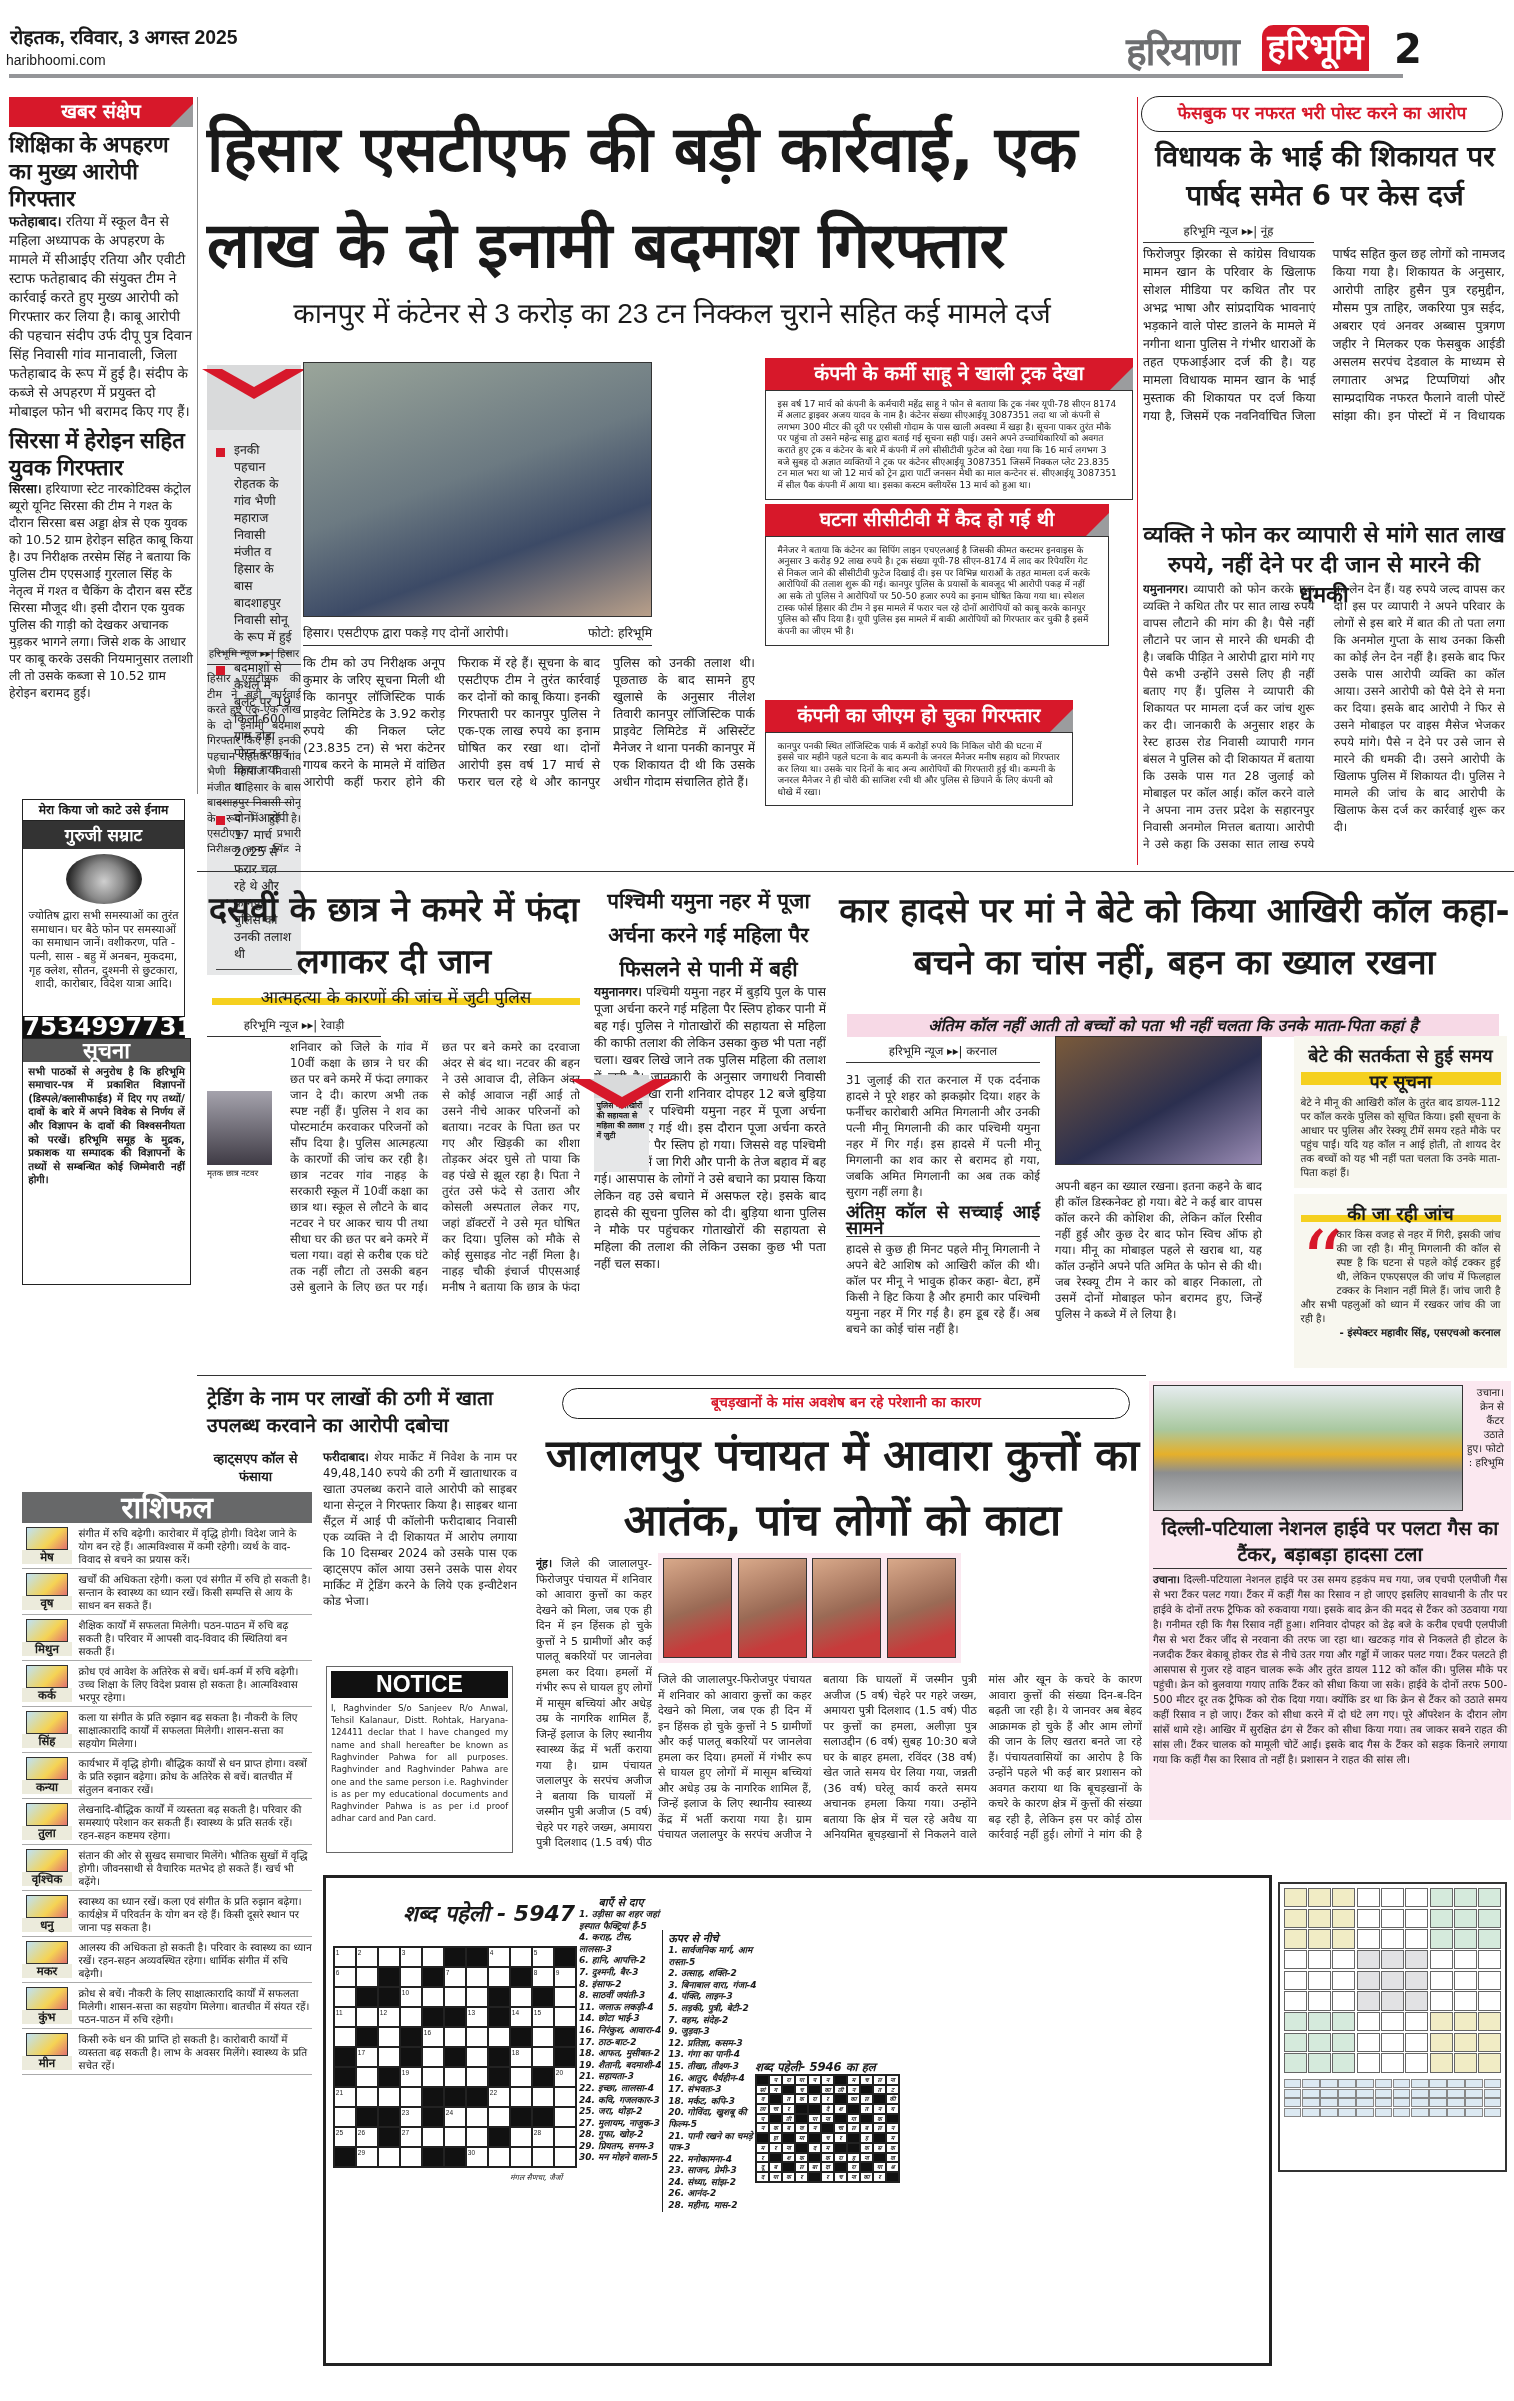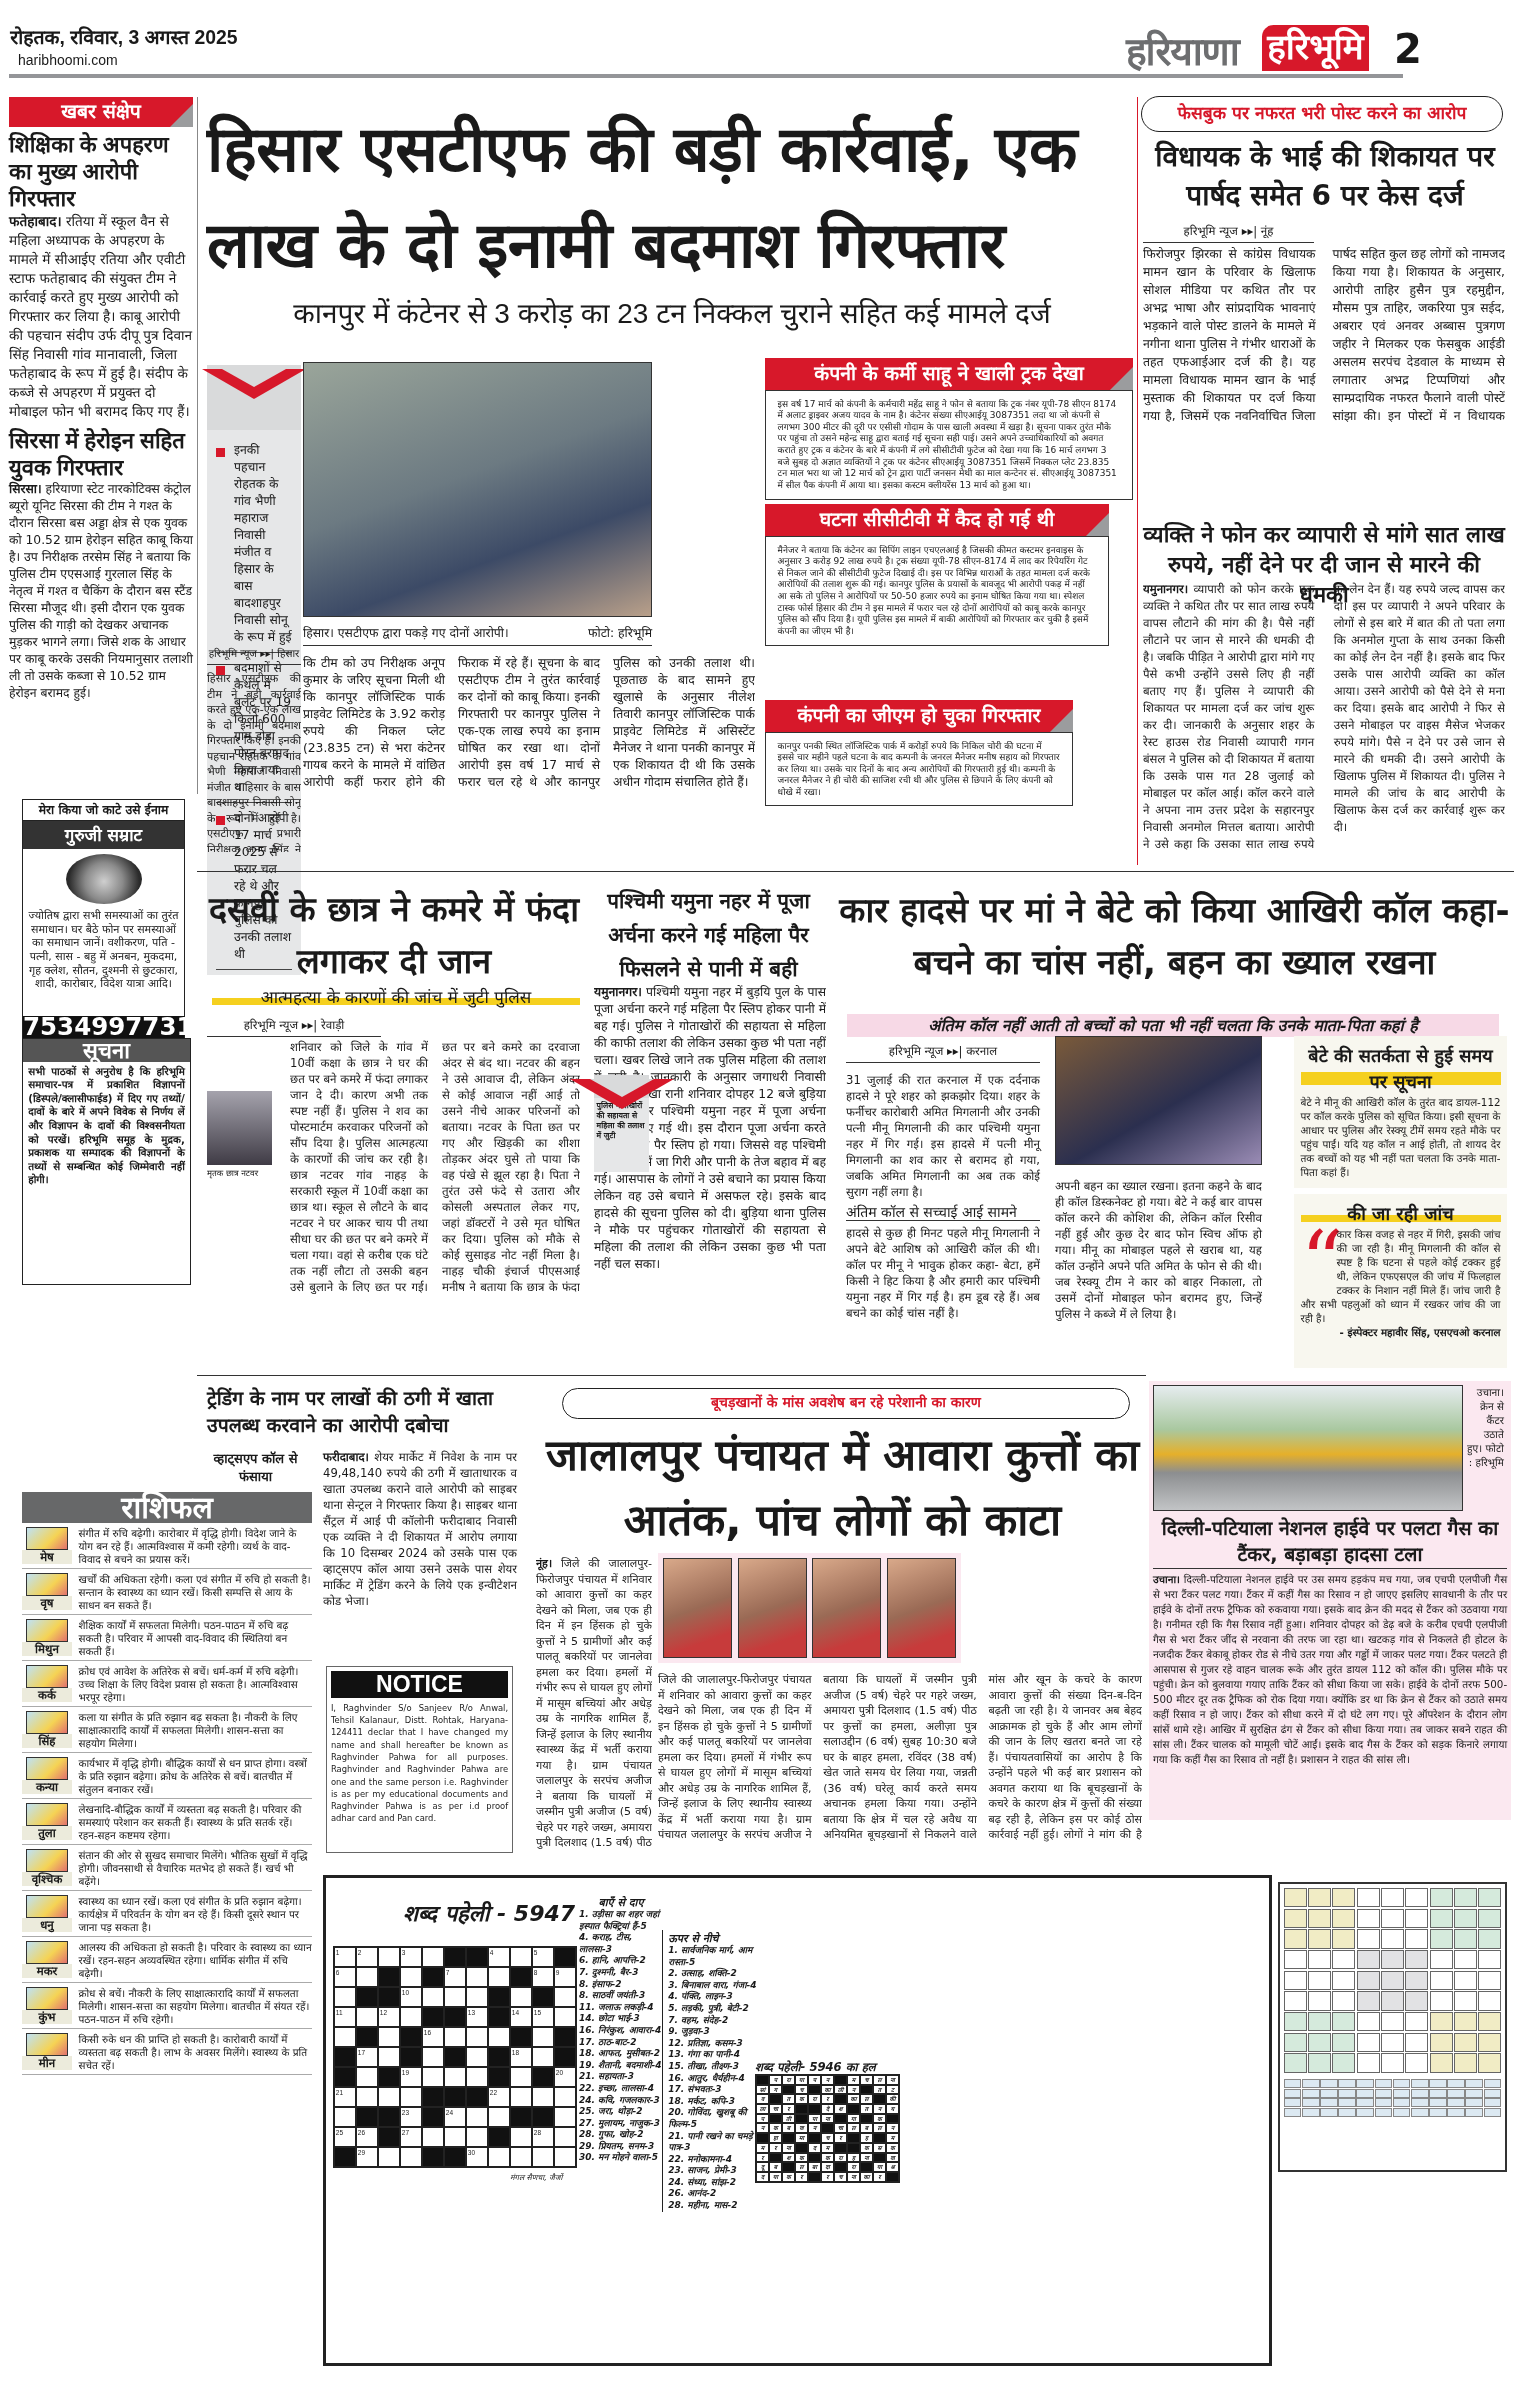--- a/index.html
+++ b/index.html
@@ -3,21 +3,21 @@
 <meta charset="utf-8">
 <style>
   * { box-sizing: border-box; margin: 0; padding: 0; }
   html, body { width: 1514px; height: 2401px; background: #fff; overflow: hidden; }
   body { font-family: "DejaVu Sans", sans-serif; color: #1a1a1a; position: relative; }
   .abs { position: absolute; }
 
   
   #masthead { left: 0; top: 0; width: 1514px; height: 90px; }
   #date-line { left: 10.3px; top: 23px; font-size: 19.4px; font-weight: bold; font-family: "Liberation Sans", sans-serif; }
-  #site-url { left: 18px; top: 52px; font-size: 14px; font-family: "Liberation Sans", sans-serif; }
+  #site-url { left: 6px; top: 52px; font-size: 14px; font-family: "Liberation Sans", sans-serif; }
   #mast-rule { left: 9px; top: 74px; width: 1394px; height: 3.9px; background: #949598; }
   #section-name { left: 1126px; top: 23px; font-size: 39px; font-weight: bold; color: #6d6e70; letter-spacing: -1.3px; font-family: "Liberation Sans", sans-serif; }
   #brand-logo { left: 1262px; top: 24.5px; width: 107px; height: 46px; background: #d7182a; color: #fff; border-radius: 11.6px 2.6px 0 0; font-size: 35px; font-weight: bold; text-align: center; line-height: 45px; }
   #page-number { left: 1394px; top: 26px; font-size: 40px; font-weight: bold; }
 
   
   .bodytext { font-size: 13px; line-height: 18px; text-align: justify; }
   .byline { font-size: 14px; text-align: center; padding-bottom: 3.9px; border-bottom: 1.3px solid #333; margin-bottom: 6px; }
   .redhead { background: #d7182a; color: #fff; font-weight: bold; text-align: center; position: relative; }
   .redhead:after { content: ""; position: absolute; right: 0; bottom: 0; width: 0; height: 0; border-left: 23px solid transparent; border-bottom: 23px solid #9b9c9e; }
@@ -345,21 +345,21 @@
 <div id="canal-quote" class="abs" style="top:1075px;width:55px;height:97px;">
   <div class="chev" style="height:23px;"></div>
   <div id="canal-quote-text" style="font-size:7.7px;line-height:10.3px;padding:2.6px;">पुलिस गोताखोरों की सहायता से महिला की तलाश में जुटी</div>
 </div>
 
 <div id="car-head" class="abs">कार हादसे पर मां ने बेटे को किया आखिरी कॉल कहा-बचने का चांस नहीं, बहन का ख्याल रखना</div>
 <div id="car-sub" class="abs">अंतिम कॉल नहीं आती तो बच्चों को पता भी नहीं चलता कि उनके माता-पिता कहां है</div>
 <div id="car-byline" class="abs byline" style="font-size:11.6px;">हरिभूमि न्यूज ▸▸| करनाल</div>
 <div id="car-body" class="abs">
   <div>31 जुलाई की रात करनाल में एक दर्दनाक हादसे ने पूरे शहर को झकझोर दिया। शहर के फर्नीचर कारोबारी अमित मिगलानी और उनकी पत्नी मीनू मिगलानी की कार पश्चिमी यमुना नहर में गिर गई। इस हादसे में पत्नी मीनू मिगलानी का शव कार से बरामद हो गया, जबकि अमित मिगलानी का अब तक कोई सुराग नहीं लगा है।</div>
-  <div style="font-size:14px;font-weight:normal;border-bottom:1.3px solid #333;margin:3.9px 0;">अंतिम कॉल से सच्चाई आई सामने</div>
+  <div style="font-size:18px;font-weight:bold;border-bottom:1.3px solid #333;margin:3.9px 0;">अंतिम कॉल से सच्चाई आई सामने</div>
   <div>हादसे से कुछ ही मिनट पहले मीनू मिगलानी ने अपने बेटे आशिष को आखिरी कॉल की थी। कॉल पर मीनू ने भावुक होकर कहा- बेटा, हमें किसी ने हिट किया है और हमारी कार पश्चिमी यमुना नहर में गिर गई है। हम डूब रहे हैं। अब बचने का कोई चांस नहीं है।</div>
 </div>
 <div id="car-photo" class="abs" style="width:207px;height:129px;"></div>
 <div id="car-mid-body" class="abs" style="width:207px;font-size:11.6px;line-height:16px;">अपनी बहन का ख्याल रखना। इतना कहने के बाद ही कॉल डिस्कनेक्ट हो गया। बेटे ने कई बार वापस कॉल करने की कोशिश की, लेकिन कॉल रिसीव नहीं हुई और कुछ देर बाद फोन स्विच ऑफ हो गया। मीनू का मोबाइल पहले से खराब था, यह कॉल उन्होंने अपने पति अमित के फोन से की थी। जब रेस्क्यू टीम ने कार को बाहर निकाला, तो उसमें दोनों मोबाइल फोन बरामद हुए, जिन्हें पुलिस ने कब्जे में ले लिया है।</div>
 <div id="son-box" class="abs">
   <div class="side-sub yellow-bar">बेटे की सतर्कता से हुई समय पर सूचना</div>
   <div class="side-text">बेटे ने मीनू की आखिरी कॉल के तुरंत बाद डायल-112 पर कॉल करके पुलिस को सूचित किया। इसी सूचना के आधार पर पुलिस और रेस्क्यू टीमें समय रहते मौके पर पहुंच पाईं। यदि यह कॉल न आई होती, तो शायद देर तक बच्चों को यह भी नहीं पता चलता कि उनके माता-पिता कहां हैं।</div>
 </div>
 <div id="probe-box" class="abs">
   <div class="side-sub yellow-bar">की जा रही जांच</div>

